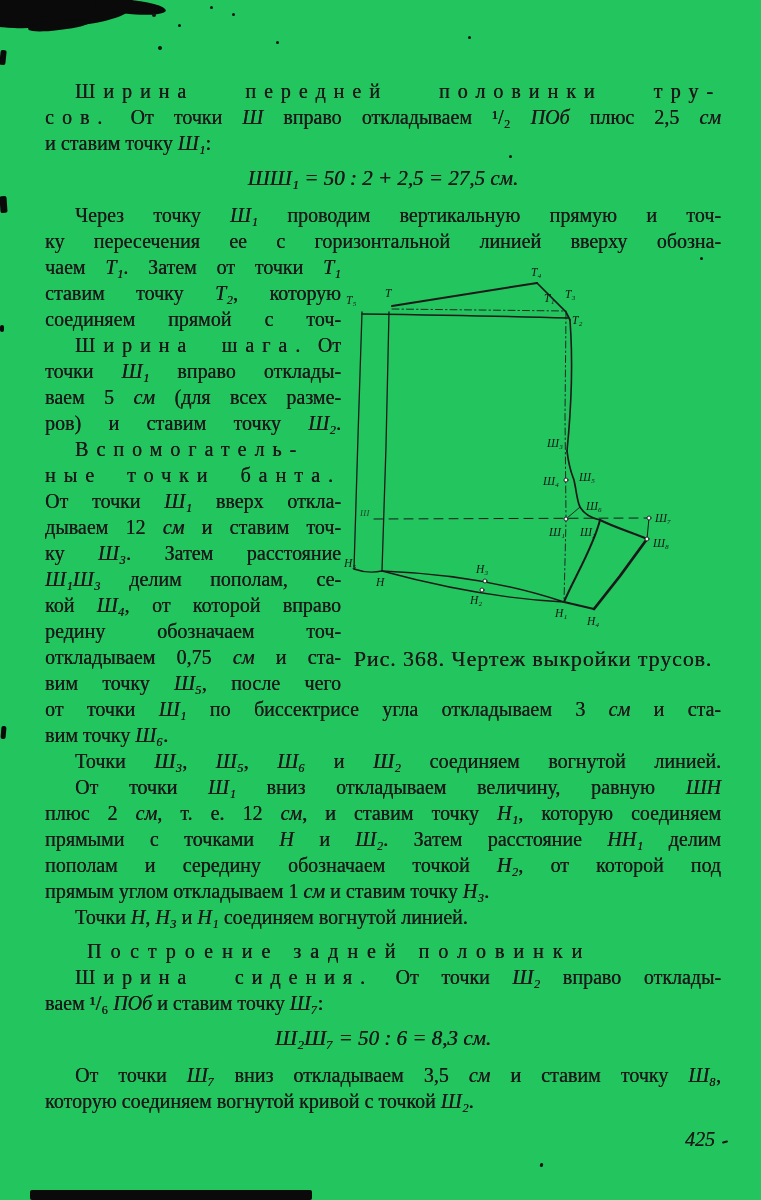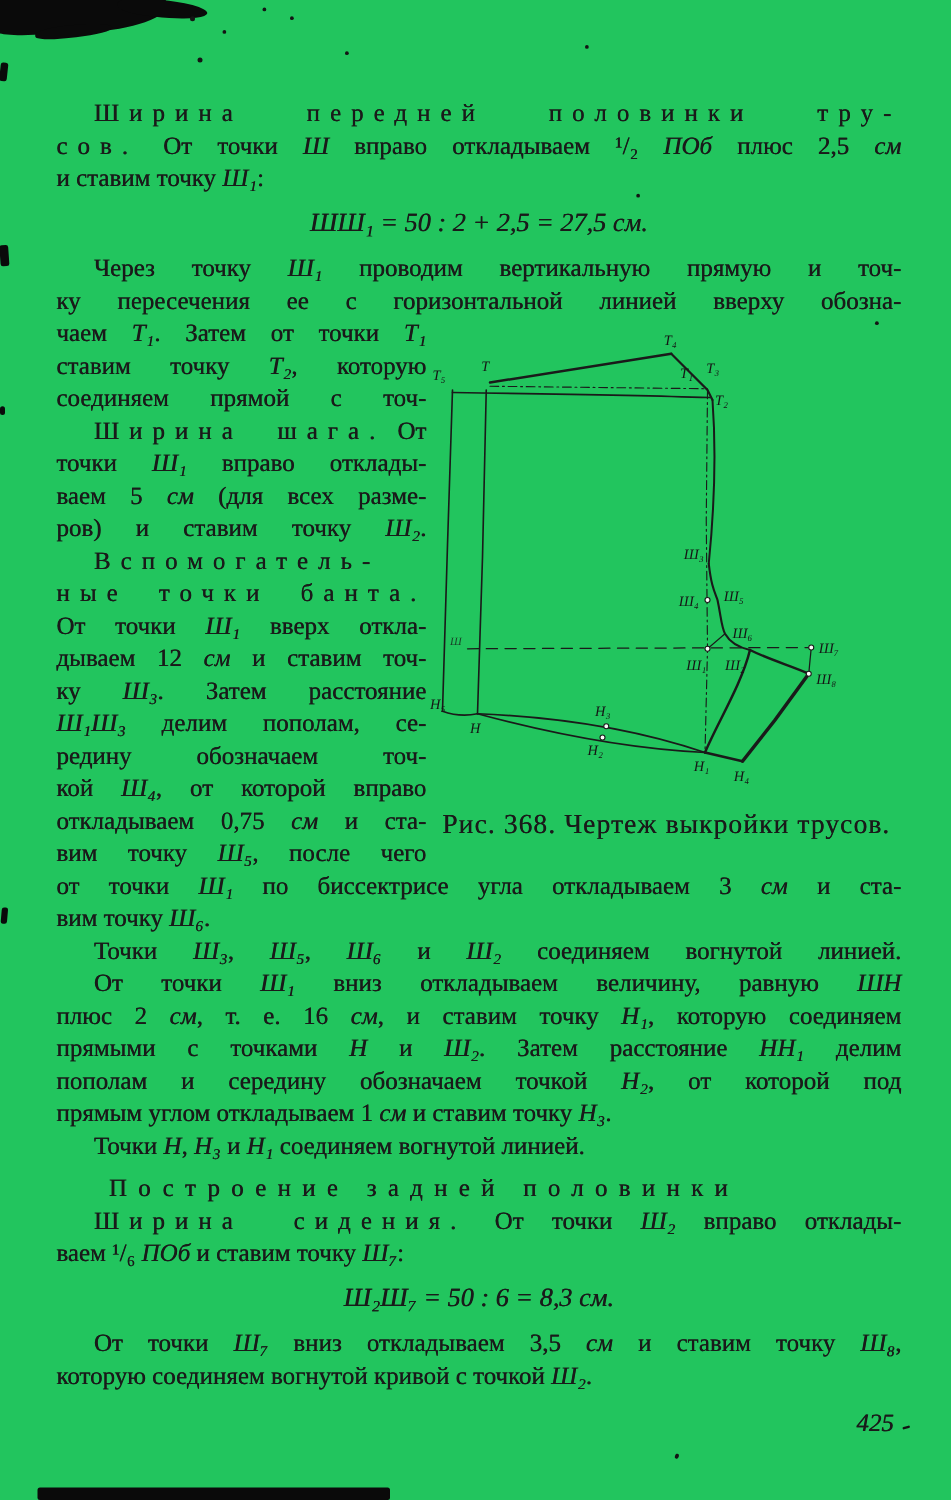--- a/index.html
+++ b/index.html
@@ -68,29 +68,29 @@
       <div class="line narrow ind"><span class="sp">Ширина шага.</span><span> От</span></div>
       <div class="line narrow"><span>точки </span><span class="it">Ш₁</span><span> вправо отклады-</span></div>
       <div class="line narrow"><span>ваем 5 </span><span class="it">см</span><span> (для всех разме-</span></div>
       <div class="line narrow"><span>ров) и ставим точку </span><span class="it">Ш₂</span><span>.</span></div>
       <div class="line narrow ind"><span class="sp">Вспомогатель-</span></div>
       <div class="line narrow"><span class="sp">ные точки банта.</span></div>
       <div class="line narrow"><span>От точки </span><span class="it">Ш₁</span><span> вверх откла-</span></div>
       <div class="line narrow"><span>дываем 12 </span><span class="it">см</span><span> и ставим точ-</span></div>
       <div class="line narrow"><span>ку </span><span class="it">Ш₃</span><span>. Затем расстояние</span></div>
       <div class="line narrow"><span class="it">Ш₁Ш₃</span><span> делим пополам, се-</span></div>
+      <div class="line narrow"><span>кой </span><span class="it">Ш₄</span><span>, от которой вправо</span></div>
       <div class="line narrow"><span>редину обозначаем точ-</span></div>
-      <div class="line narrow"><span>кой </span><span class="it">Ш₄</span><span>, от которой вправо</span></div>
       <div class="line narrow"><span>откладываем 0,75 </span><span class="it">см</span><span> и ста-</span></div>
       <div class="line narrow"><span>вим точку </span><span class="it">Ш₅</span><span>, после чего</span></div>
       <div class="line"><span>от точки </span><span class="it">Ш₁</span><span> по биссектрисе угла откладываем 3 </span><span class="it">см</span><span> и ста-</span></div>
       <div class="line nojst"><span>вим точку </span><span class="it">Ш₆</span><span>.</span></div>
       <div class="line ind"><span>Точки </span><span class="it">Ш₃</span><span>, </span><span class="it">Ш₅</span><span>, </span><span class="it">Ш₆</span><span> и </span><span class="it">Ш₂</span><span> соединяем вогнутой линией.</span></div>
       <div class="line ind"><span>От точки </span><span class="it">Ш₁</span><span> вниз откладываем величину, равную </span><span class="it">ШН</span></div>
-      <div class="line"><span>плюс 2 </span><span class="it">см</span><span>, т. е. 16 </span><span class="it">см</span><span>, и ставим точку </span><span class="it">Н₁</span><span>, которую соединяем</span></div>
+      <div class="line"><span>плюс 2 </span><span class="it">см</span><span>, т. е. 12 </span><span class="it">см</span><span>, и ставим точку </span><span class="it">Н₁</span><span>, которую соединяем</span></div>
       <div class="line"><span>прямыми с точками </span><span class="it">Н</span><span> и </span><span class="it">Ш₂</span><span>. Затем расстояние </span><span class="it">НН₁</span><span> делим</span></div>
       <div class="line"><span>пополам и середину обозначаем точкой </span><span class="it">Н₂</span><span>, от которой под</span></div>
       <div class="line nojst"><span>прямым углом откладываем 1 </span><span class="it">см</span><span> и ставим точку </span><span class="it">Н₃</span><span>.</span></div>
       <div class="line ind nojst"><span>Точки </span><span class="it">Н</span><span>, </span><span class="it">Н₃</span><span> и </span><span class="it">Н₁</span><span> соединяем вогнутой линией.</span></div>
       <div class="line nojst head"><span>Построение задней половинки</span></div>
       <div class="line ind"><span class="sp">Ширина сидения.</span><span> От точки </span><span class="it">Ш₂</span><span> вправо отклады-</span></div>
       <div class="line nojst"><span>ваем ¹/₆ </span><span class="it">ПОб</span><span> и ставим точку </span><span class="it">Ш₇</span><span>:</span></div>
       <div class="formula"><span class="it">Ш₂Ш₇</span><span> = 50 : 6 = 8,3 </span><span class="it">см</span><span>.</span></div>
       <div class="line ind"><span>От точки </span><span class="it">Ш₇</span><span> вниз откладываем 3,5 </span><span class="it">см</span><span> и ставим точку </span><span class="it">Ш₈</span><span>,</span></div>
       <div class="line nojst"><span>которую соединяем вогнутой кривой с точкой </span><span class="it">Ш₂</span><span>.</span></div>

